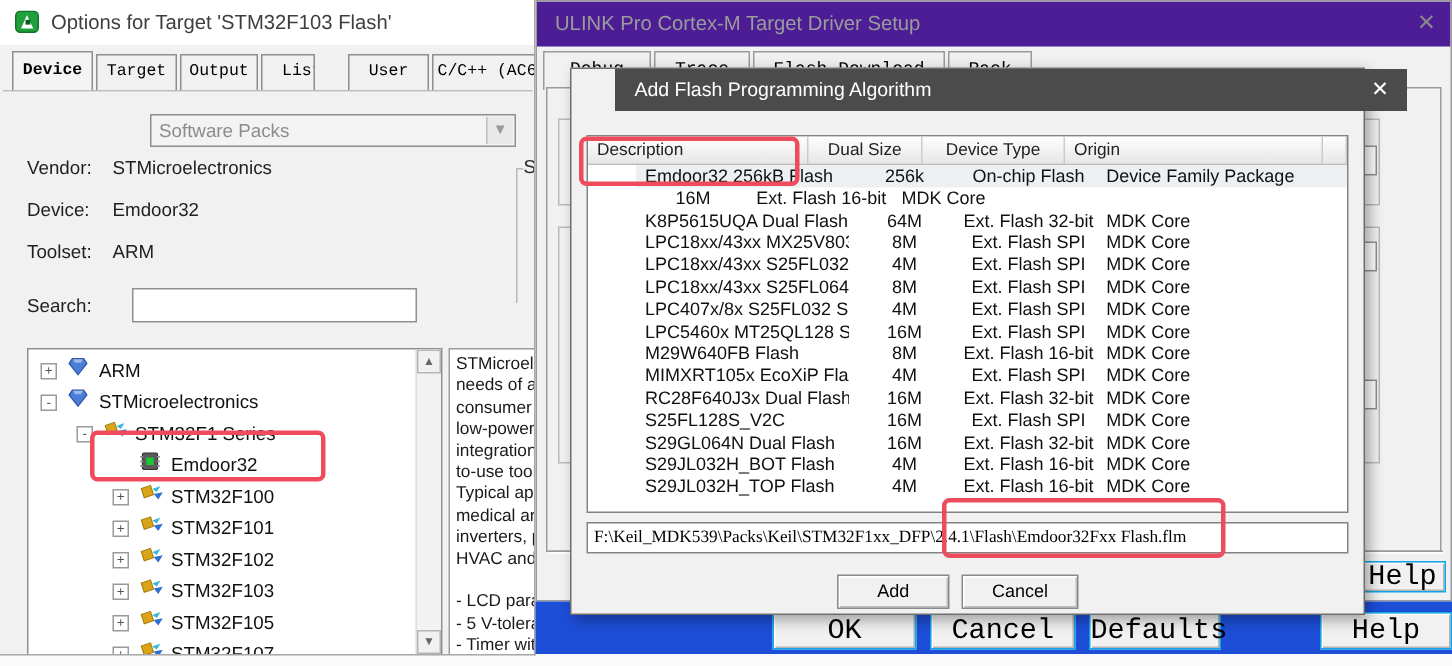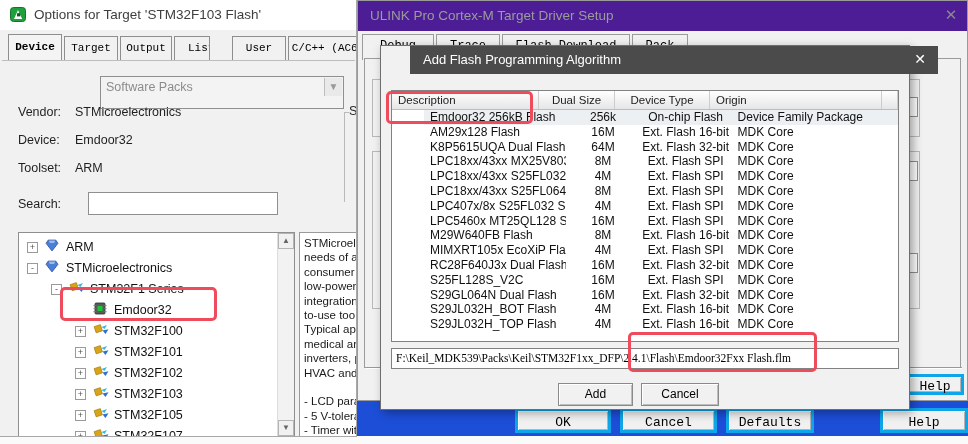--- a/index.html
+++ b/index.html
@@ -18,21 +18,21 @@
          border-right:1px solid #a8a8a8; border-bottom:1px solid #a8a8a8; overflow:hidden; z-index:5; }
   #opt .titlebar { position:absolute; left:0; top:0; width:100%; height:30px; background:#fff; }
   #opt .app-icon { position:absolute; left:10px; top:7px; }
   #opt .title { position:absolute; left:34px; top:7px; font-size:13.5px; color:#3e3e3e; }
   .opt-tab { position:absolute; top:36px; height:24px; border:1px solid #8e8e8e; border-bottom:none;
              background:#f1f1f1; font-family:"Liberation Mono",monospace; font-size:11px;
              text-align:center; padding-top:5px; color:#000; white-space:nowrap; overflow:hidden; }
   .opt-tab.active { top:34px; height:27px; font-weight:bold; background:#f4f4f4; padding-top:6px;text-align:center; }
   #opt .page-line { position:absolute; left:2px; top:60px; width:353px; height:1px; background:#fdfdfd;
                     border-top:1px solid #bdbdbd; }
-  .combo { position:absolute; left:100px; top:76px; width:244px; height:33px; background:#f3f3f3;
+  .combo { position:absolute; left:100px; top:76px; width:244px; height:22px; background:#f3f3f3;
            border:1px solid #8f8f8f; color:#8c8c8c; font-size:12.5px; line-height:20px; padding-left:5px; }
   .combo .drop { position:absolute; right:1px; top:1px; width:18px; height:18px; background:#e9e9e9;
                  border-left:1px solid #bdbdbd; text-align:center; line-height:17px; color:#9a9a9a; font-size:10px; }
   .grp-frag { position:absolute; left:344px; top:112px; width:13px; height:90px;
               border-top:1px solid #b9b9b9; border-left:1px solid #b9b9b9; }
   .grp-frag-label { position:absolute; left:349px; top:104px; font-size:12.5px; color:#2c2c2c; background:#f1f1f1; }
   .frow-label { position:absolute; left:18px; font-size:12.5px; color:#1f1f1f; }
   .frow-value { position:absolute; left:75px; font-size:12.5px; color:#1f1f1f; }
   #search-input { position:absolute; left:88px; top:192px; width:190px; height:23px; background:#fff;
                   border:1px solid #8f8f8f; font-size:12.5px; padding:0 4px; }
@@ -61,23 +61,23 @@
   .u-tab { position:absolute; top:33px; height:26px; border:1px solid #9b9b9b; border-bottom:none;
            background:#f1f1f1; font-family:"Liberation Mono",monospace; font-size:12px;
            text-align:center; padding-top:4px; white-space:nowrap; overflow:hidden; }
   .u-page { position:absolute; left:6px; top:57px; width:597px; height:310px;
             border:1px solid #9b9b9b; background:#f1f1f1; }
   .u-group { position:absolute; border:1px solid #b9b9b9; }
   .u-field-frag { position:absolute; width:20px; height:20px; background:#fff;
                   border:1px solid #8f8f8f; }
   .u-sep { position:absolute; left:8px; top:366px; width:596px; height:2px;
            border-top:1px solid #999; border-bottom:1px solid #fff; }
-  .rbtn { position:absolute; background:#f1f1f1; border:3px solid #0ea5e9;
+  .rbtn { position:absolute; background:#f1f1f1; border:1px solid #0ea5e9;
           box-shadow:inset 1px 1px 0 #ffffff, inset -1px -1px 0 #b4b4b4;
-          font-family:"Liberation Mono","DejaVu Sans Mono",monospace; font-size:13px;
+          font-family:"Liberation Mono","DejaVu Sans Mono",monospace; font-size:19px;
           text-align:center; color:#000; }
   #ulink-help { left:548px; top:373px; width:58px; height:21px; line-height:19px; }
 
   
   #footer-row { left:357px; top:401px; width:611px; height:35px; background:#1d4ed8; z-index:10; }
   #footer-row .rbtn { top:7px; height:25px; line-height:23px; }
   .fb0 { left:158px; width:96px; } .fb1 { left:263px; width:97px; }
   .fb2 { left:369px; width:88px; } .fb3 { left:523px; width:88px; }
 
   
@@ -321,21 +321,20 @@
         <div class="hcell cfill"></div>
       </div>
     <div id="algo-rows">
         <div class="trow selected">
           <div class="tcell c0">Emdoor32 256kB Flash</div>
           <div class="tcell c1">256k</div>
           <div class="tcell c2">On-chip Flash</div>
           <div class="tcell c3">Device Family Package</div>
         </div>
         <div class="trow">
-          <div class="tcell c0">AM29x128 Flash</div>
           <div class="tcell c1">16M</div>
           <div class="tcell c2">Ext. Flash 16-bit</div>
           <div class="tcell c3">MDK Core</div>
         </div>
         <div class="trow">
           <div class="tcell c0">K8P5615UQA Dual Flash</div>
           <div class="tcell c1">64M</div>
           <div class="tcell c2">Ext. Flash 32-bit</div>
           <div class="tcell c3">MDK Core</div>
         </div>

